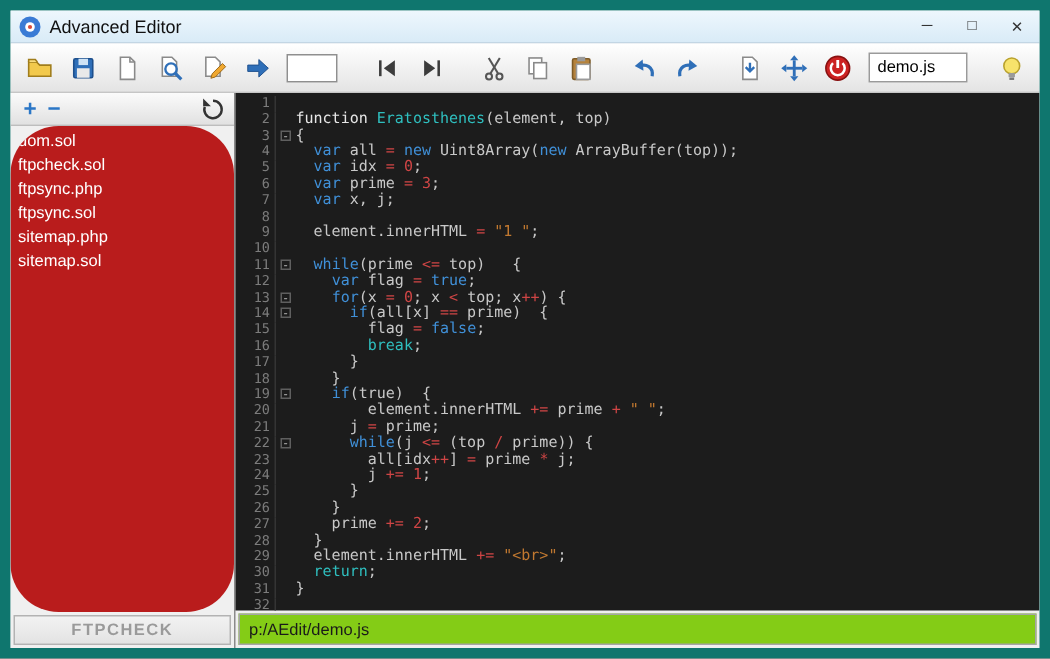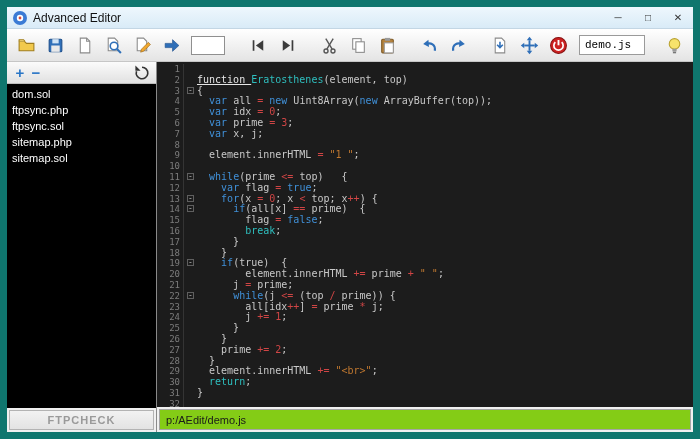--- a/index.html
+++ b/index.html
@@ -20,50 +20,50 @@
   .toolbar { height:33px; flex:none; background:linear-gradient(#ffffff,#e4e4e4);
              border-bottom:1px solid #c6c6c6; display:flex; align-items:center; padding:0 6px; gap:3px; }
   .tool-btn { width:26px; height:26px; flex:none; border:1px solid transparent; background:transparent;
               display:flex; align-items:center; justify-content:center; padding:0; }
   .tool-btn svg { width:19px; height:19px; }
   .goto-input { width:34px; height:19px; border:1px solid #8f8f8f; background:#fff; font-size:11px;
                 margin:0 4px; padding:0 3px; font-family:"Liberation Sans",sans-serif; }
   .tb-gap { width:10px; flex:none; }
   .tb-spacer { flex:1; }
   .filename-input { width:66px; height:20px; border:1px solid #9a9a9a; background:#fff;
-                    font-size:11px; padding:0 5px; font-family:Liberation Mono, monospace; }
+                    font-size:11px; padding:0 5px; font-family:Liberation Sans, sans-serif; }
 
   
   .content { flex:1; display:flex; min-height:0; }
 
   .sidebar { width:150px; flex:none; display:flex; flex-direction:column; background:#f0f0f0;
              border-right:1px solid #8a8a8a; }
   .sidebar-header { height:22px; flex:none; background:linear-gradient(#fbfbfb,#e1e1e1);
                     border-bottom:1px solid #bdbdbd; display:flex; align-items:center; padding:0 5px; }
   .sb-btn { border:none; background:transparent; font-size:15px; font-weight:bold; color:#2a76c6;
             width:16px; height:18px; line-height:16px; padding:0; }
   .sb-refresh { margin-left:auto; border:none; background:transparent; width:18px; height:18px; padding:0; }
-  .file-list { flex:1; background:#000000; color:#fff; font-size:11px; padding-top:2px; overflow:hidden; }
+  .file-list { flex:1; background:#b91c1c; color:#fff; font-size:11px; padding-top:2px; overflow:hidden;border-radius:32px; }
   .file-item { padding:1px 6px 1px 5px; line-height:14px; white-space:nowrap; }
   .sidebar-status { height:20px; flex:none; margin:2px; background:linear-gradient(#f2f2f2,#e3e3e3);
                     border:1px solid #b3b3b3; display:flex; align-items:center; justify-content:center;
                     font-size:11px; font-weight:bold; letter-spacing:1px; color:#9a9a9a; }
 
   .main { flex:1; display:flex; flex-direction:column; min-width:0; }
   .editor { flex:1; background:#1c1c1c; overflow:hidden; padding-top:2px;
             font-family:"DejaVu Sans Mono",monospace; font-size:10px; cursor:text; }
   .code-line { display:flex; height:10.8px; line-height:10.8px; white-space:pre; }
   .ln { width:27px; flex:none; text-align:right; color:#7c7c7c; font-size:9px;
         border-right:1px solid #343434; padding-right:3px; }
   .fold { width:13px; flex:none; }
   .fold-box { display:block; width:7px; height:7px; line-height:5px; font-size:8px; text-align:center;
               border:1px solid #5f5f5f; color:#b5b5b5; margin:1px auto 0; background:#1c1c1c; }
   .code { flex:1; white-space:pre; }
   .tk-p { color:#c8c8c8; }
-  .tk-w { color:#e6e6e6;text-decoration:underline; }
+  .tk-w { color:#e6e6e6; }
   .tk-k { color:#4090d8; }
   .tk-t { color:#2fbfbf; }
   .tk-n { color:#cf4545; }
   .tk-o { color:#cf4545; }
   .tk-s { color:#c07830; }
   .path-bar { height:21px; flex:none; margin:2px; background:#84cc16; border:1px solid #a5a5a5;
               display:flex; align-items:center; padding-left:6px; font-size:11px; color:#1a1a1a; }
 </style>
 </head>
 <body>
@@ -219,20 +219,21 @@
         <button class="sb-btn">−</button>
         <button class="sb-refresh">
           <svg viewBox="0 0 18 18">
             <path d="M9 3.2a5.8 5.8 0 1 1-5.5 4" fill="none" stroke="#333" stroke-width="1.6"></path>
             <path d="M2.4 1.6v5.2h5.2z" fill="#333"></path>
           </svg>
         </button>
       </div>
       <div class="file-list">
           <div class="file-item">dom.sol</div>
+          <div class="file-item">ftpcheck.sol</div>
           <div class="file-item">ftpsync.php</div>
           <div class="file-item">ftpsync.sol</div>
           <div class="file-item">sitemap.php</div>
           <div class="file-item">sitemap.sol</div>
         </div>
       <div class="sidebar-status">FTPCHECK</div>
     </div>
 
     <div class="main">
       <div class="editor">

